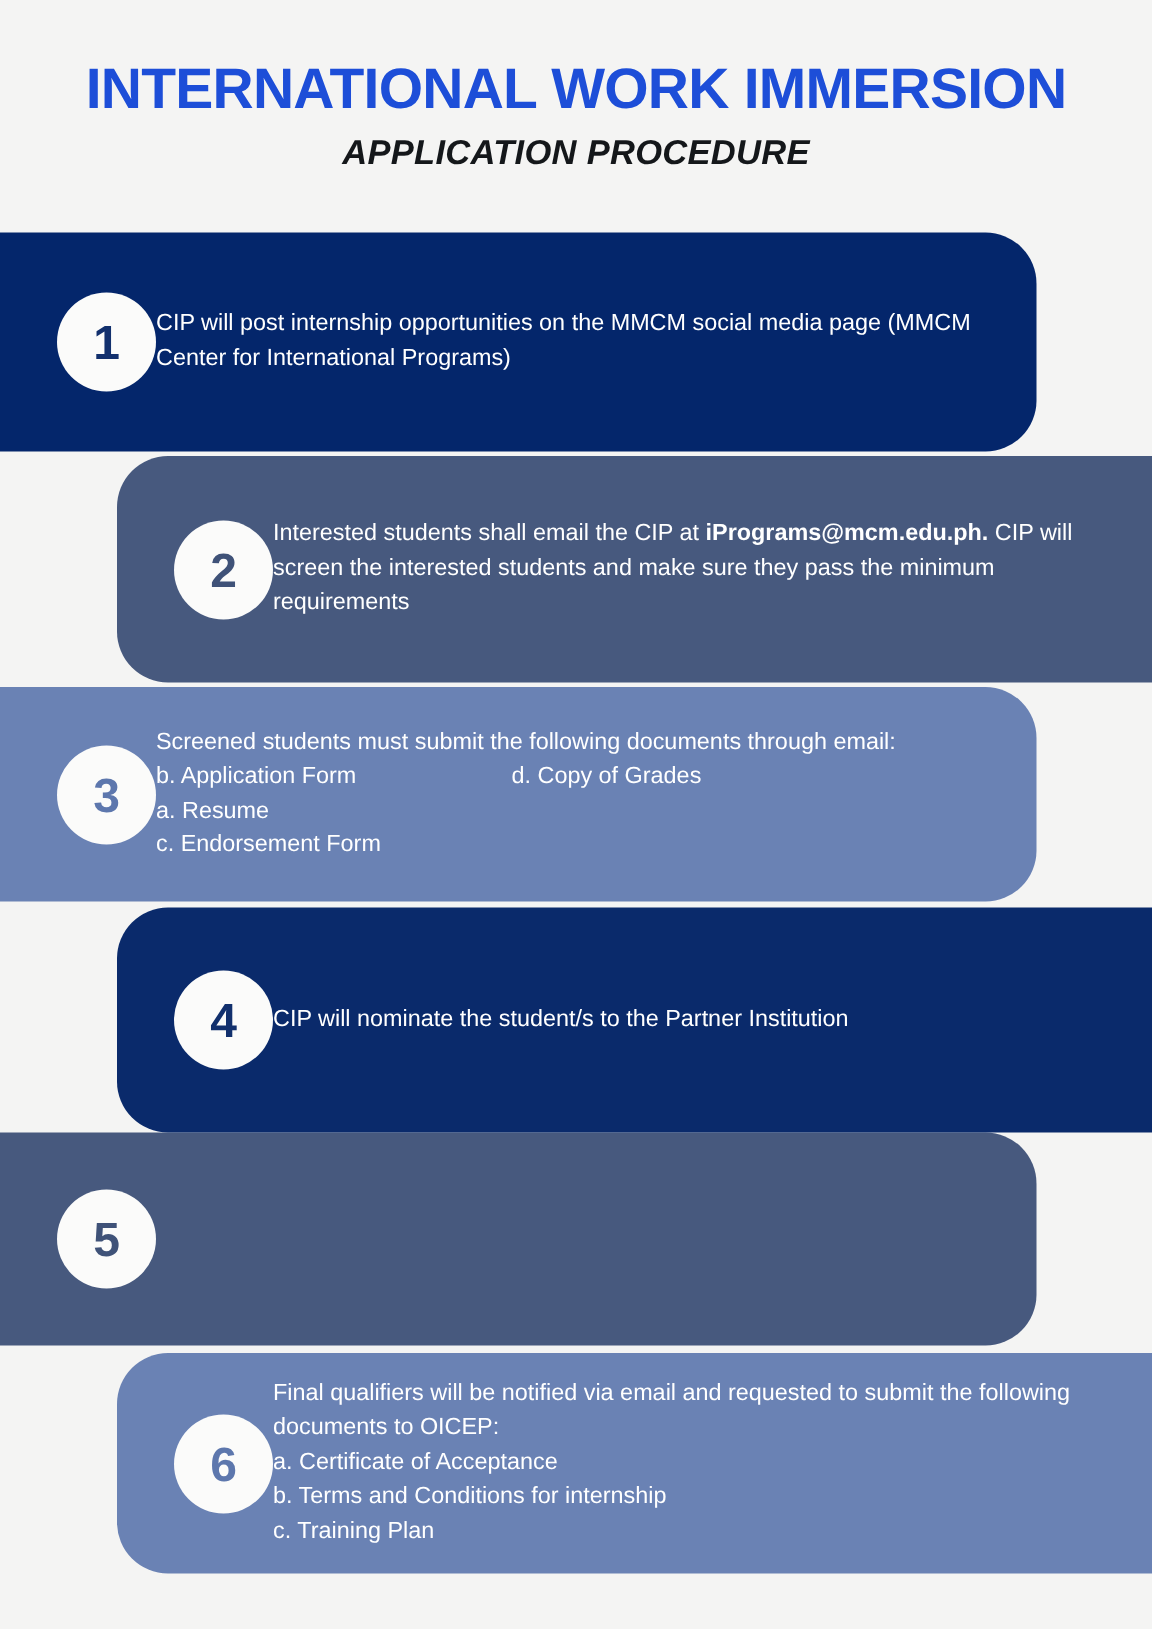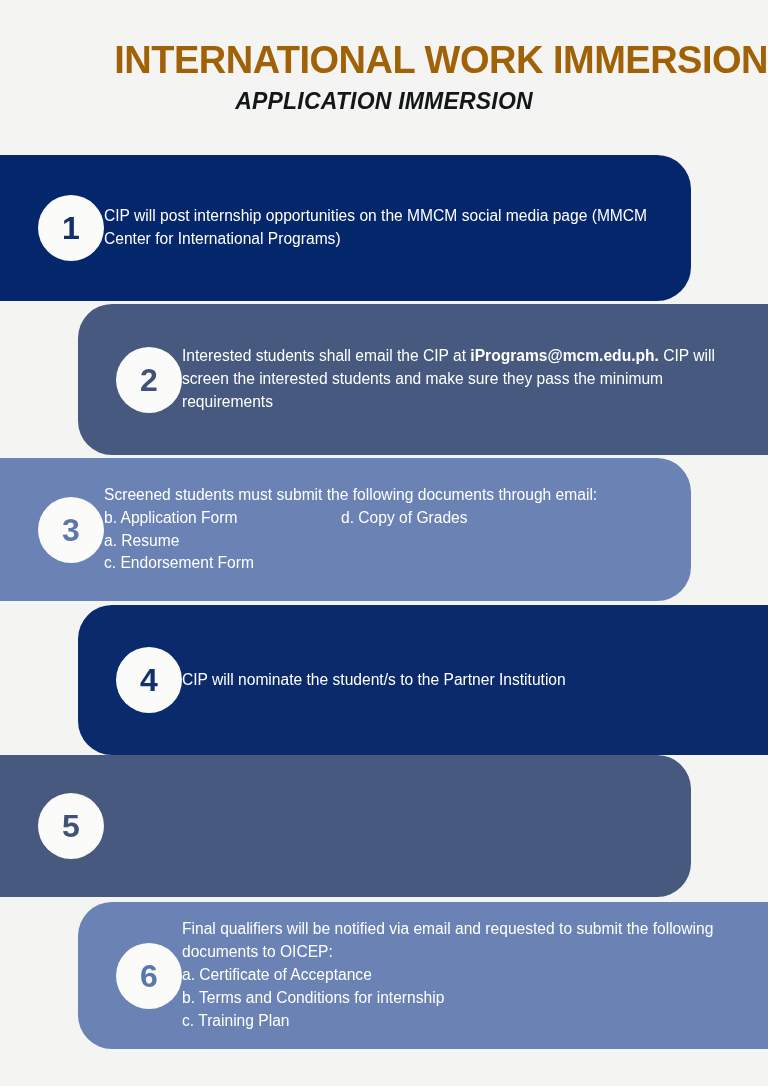--- a/index.html
+++ b/index.html
@@ -19,27 +19,26 @@
   .header {
     width: 768px;
     padding-top: 40px;
     text-align: center;
     box-sizing: border-box;
   }
   .title {
     font-size: 38px;
     font-weight: bold;
     letter-spacing: -0.5px;
-    color: #a16207;
+    color: #1d4ed8;
     line-height: 1.06;
     margin: 0;
     white-space: nowrap;
     font-stretch: condensed;
     transform: scaleX(1.0);
-    text-align: right;
   }
   .subtitle {
     font-size: 23px;
     font-weight: bold;
     font-style: italic;
     color: #14171a;
     margin: 8px 0 0 0;
     letter-spacing: 0.2px;
   }
 
@@ -120,21 +119,21 @@
   .doccol.c2 { width: 240px; }
   .doccol span { display: block; }
 
   .simplelist span { display: block; }
 </style>
 </head>
 <body>
 
 <div class="header">
   <h1 class="title">INTERNATIONAL WORK IMMERSION</h1>
-  <h2 class="subtitle">APPLICATION IMMERSION</h2>
+  <h2 class="subtitle">APPLICATION PROCEDURE</h2>
 </div>
 
 <div class="steps">
 
   <div class="step left step-1">
     <div class="badge navy">1</div>
     <div class="body">
       <p>CIP will post internship opportunities on the MMCM social media page (MMCM Center for International Programs)</p>
     </div>
   </div>

